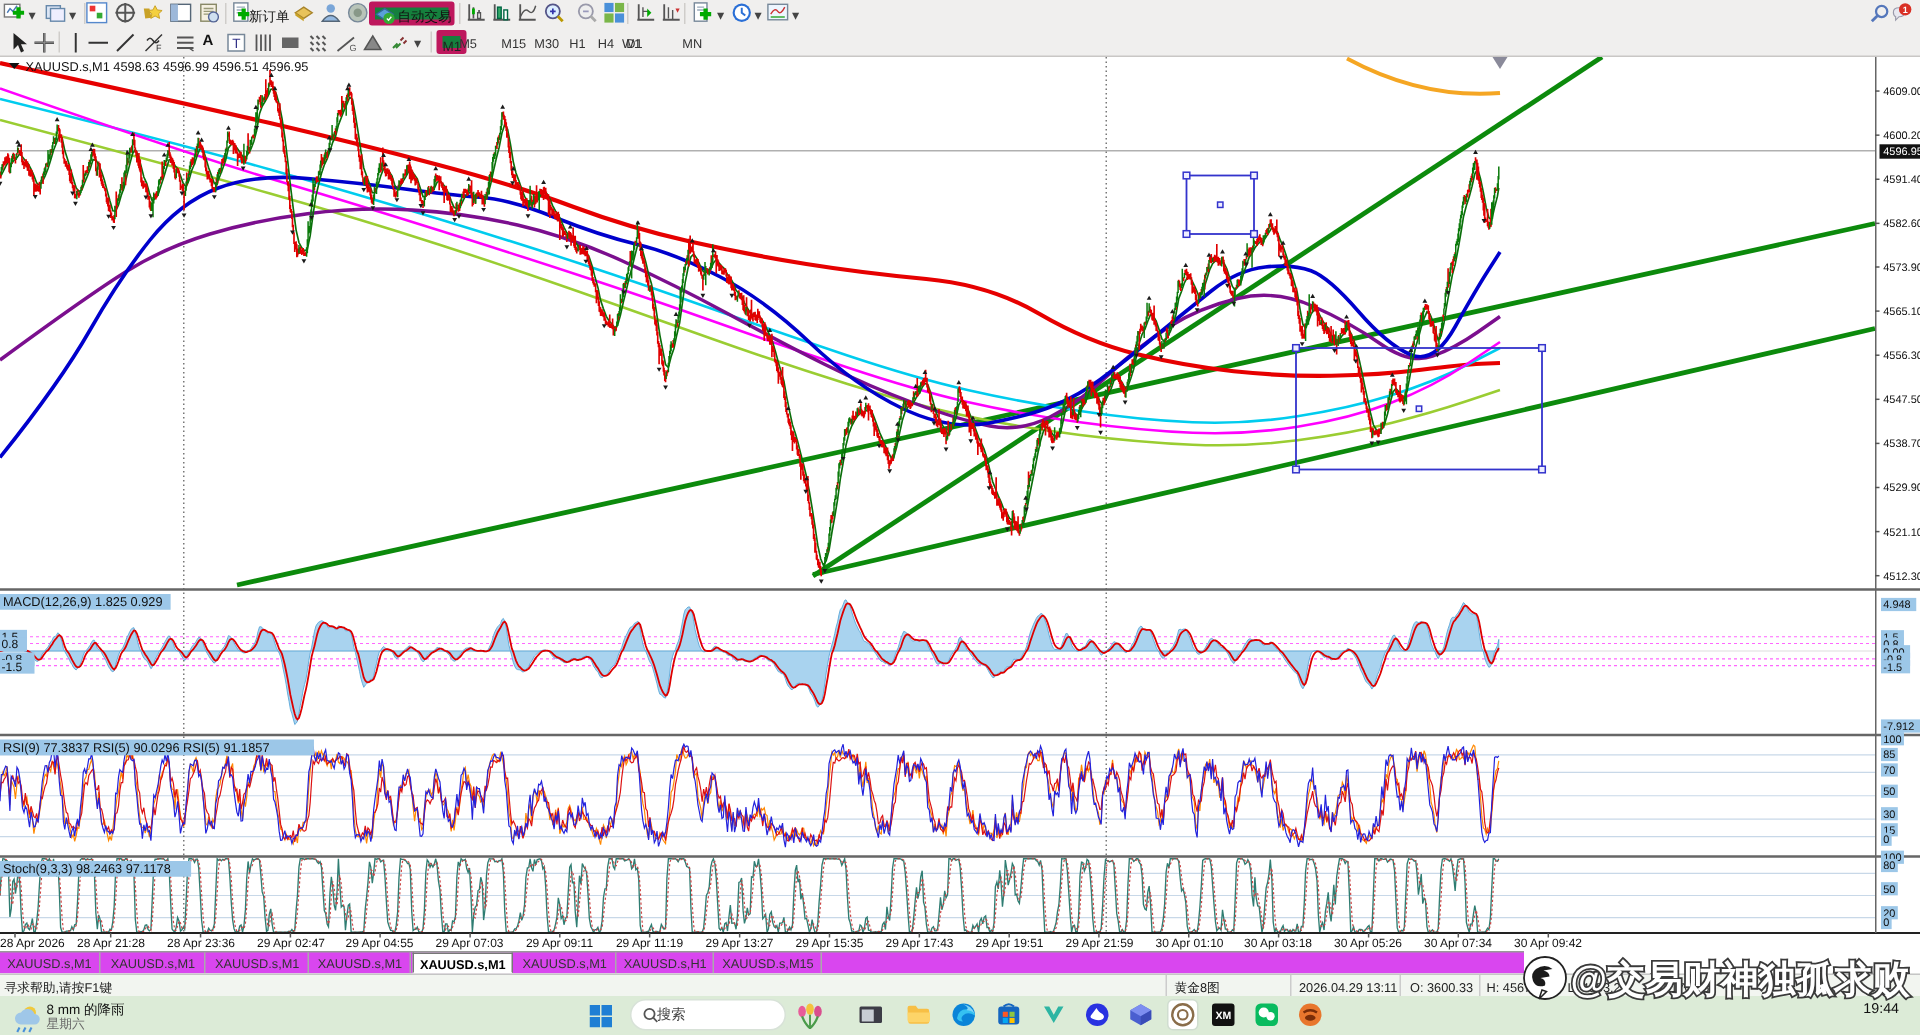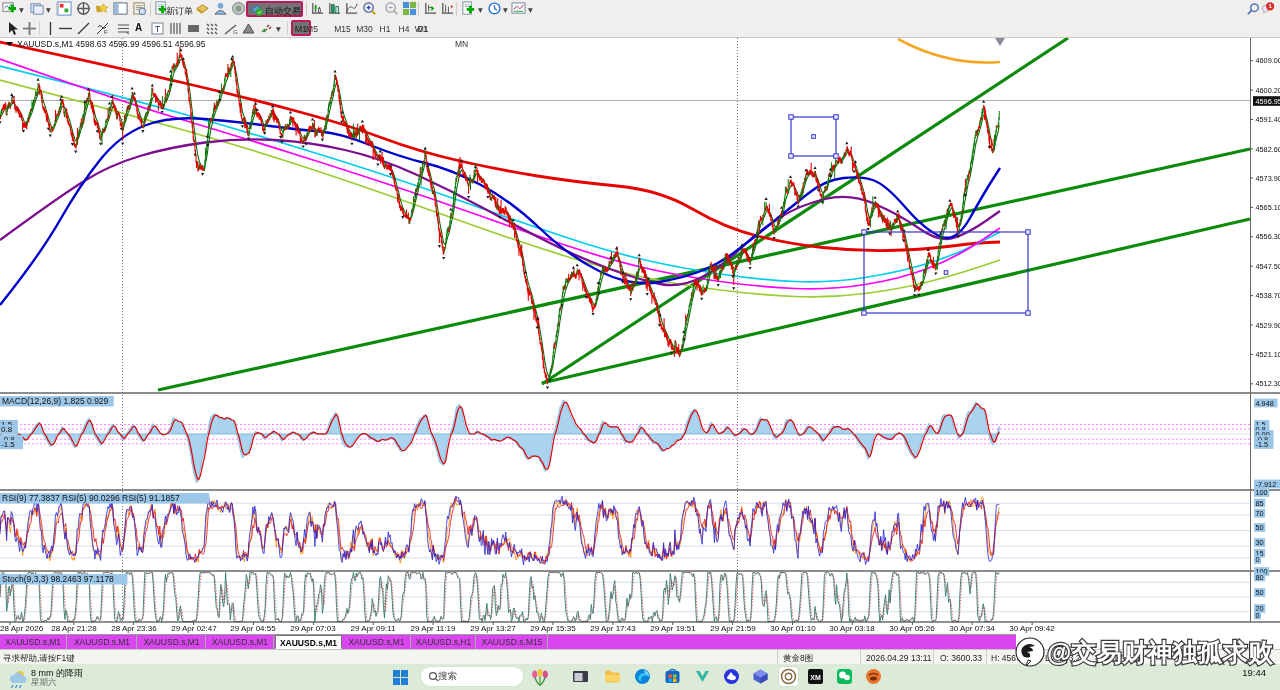--- a/index.html
+++ b/index.html
@@ -1,19 +1,19 @@
 <!DOCTYPE html>
 <html><head><meta charset="utf-8"><style>
 *{margin:0;padding:0;box-sizing:border-box}
 body{width:1280px;height:690px;font-family:"Liberation Sans",sans-serif;position:relative;overflow:hidden;background:#fff}
 .toolbar{position:absolute;left:0;top:0;width:1280px;height:38px;background:#f0efee;border-bottom:1px solid #c9c7c5}
 .trow{position:absolute;left:0;width:1280px;height:19px}
 .ticon{position:absolute;top:2px;width:15px;height:15px}
 .tsep{position:absolute;top:2px;width:1px;height:14px;background:#cfcdca}
-.tbtn{position:absolute;top:1px;height:16px;background:#737373;border:2px solid #be185d;border-radius:2px;font-size:9px;color:#222;text-align:center;line-height:14px}
+.tbtn{position:absolute;top:1px;height:16px;background:#15803d;border:4px solid #be185d;border-radius:2px;font-size:9px;color:#222;text-align:center;line-height:14px}
 .ttxt{position:absolute;font-size:9.5px;color:#222;top:5px}
 .tf{position:absolute;top:2px;font-size:8.5px;color:#333;text-align:center}
 .tabs{position:absolute;left:0;top:634px;width:1016px;height:15px;background:#d946ef;border-top:1px solid #999}
 .tab{position:absolute;top:0;height:14px;border-right:1px solid #aaa;font-size:8.5px;color:#333;text-align:center;line-height:14px}
 .tab.act{background:#fff;border:1px solid #777;border-bottom:1px solid #fff;font-weight:bold;color:#000}
 .status{position:absolute;left:0;top:649px;width:1280px;height:15px;background:#f2f5f0;border-top:1px solid #c5c5c5;font-size:8.5px;color:#222}
 .scell{position:absolute;top:2.5px}
 .taskbar{position:absolute;left:0;top:664px;width:1280px;height:26px;background:#dcebd7}
 </style></head><body>
 <div class="toolbar">
@@ -205,21 +205,21 @@
       <div class="ttxt" style="left:276px;top:4px;color:#444">▾</div>
       <div class="tsep" style="left:287px"></div>
       <div class="tbtn" style="left:291px;width:20px;top:1px">M1</div>
       <div class="tf" style="left:303px;width:18px;top:5px">M5</div>
       <div class="tf" style="left:332px;width:21px;top:5px">M15</div>
       <div class="tf" style="left:354px;width:21px;top:5px">M30</div>
       <div class="tf" style="left:376px;width:18px;top:5px">H1</div>
       <div class="tf" style="left:395px;width:18px;top:5px">H4</div>
       <div class="tf" style="left:414px;width:18px;top:5px">D1</div>
       <div class="tf" style="left:412px;width:18px;top:5px">W1</div>
-      <div class="tf" style="left:452px;width:19px;top:20px">MN</div>
+      <div class="tf" style="left:452px;width:19px;top:5px">MN</div>
     </div>
 </div>
 <svg width="1280" height="596" viewBox="0 38 1280 596" xmlns="http://www.w3.org/2000/svg" style="position:absolute;left:0;top:38px">
     <defs>
       <clipPath id="clipM">
         <rect x="0" y="394" width="1250" height="95"></rect>
       </clipPath>
     </defs>
     <line x1="0" y1="503.2" x2="1250" y2="503.2" stroke="#c8d8e8" stroke-width="0.8"></line>
     <line x1="0" y1="514.9" x2="1250" y2="514.9" stroke="#c8d8e8" stroke-width="0.8"></line>

